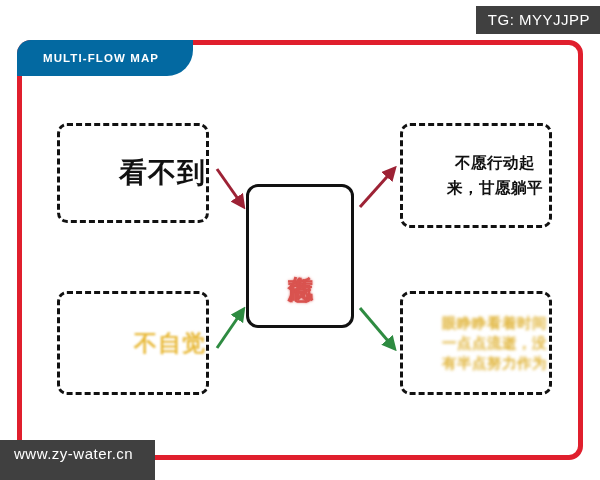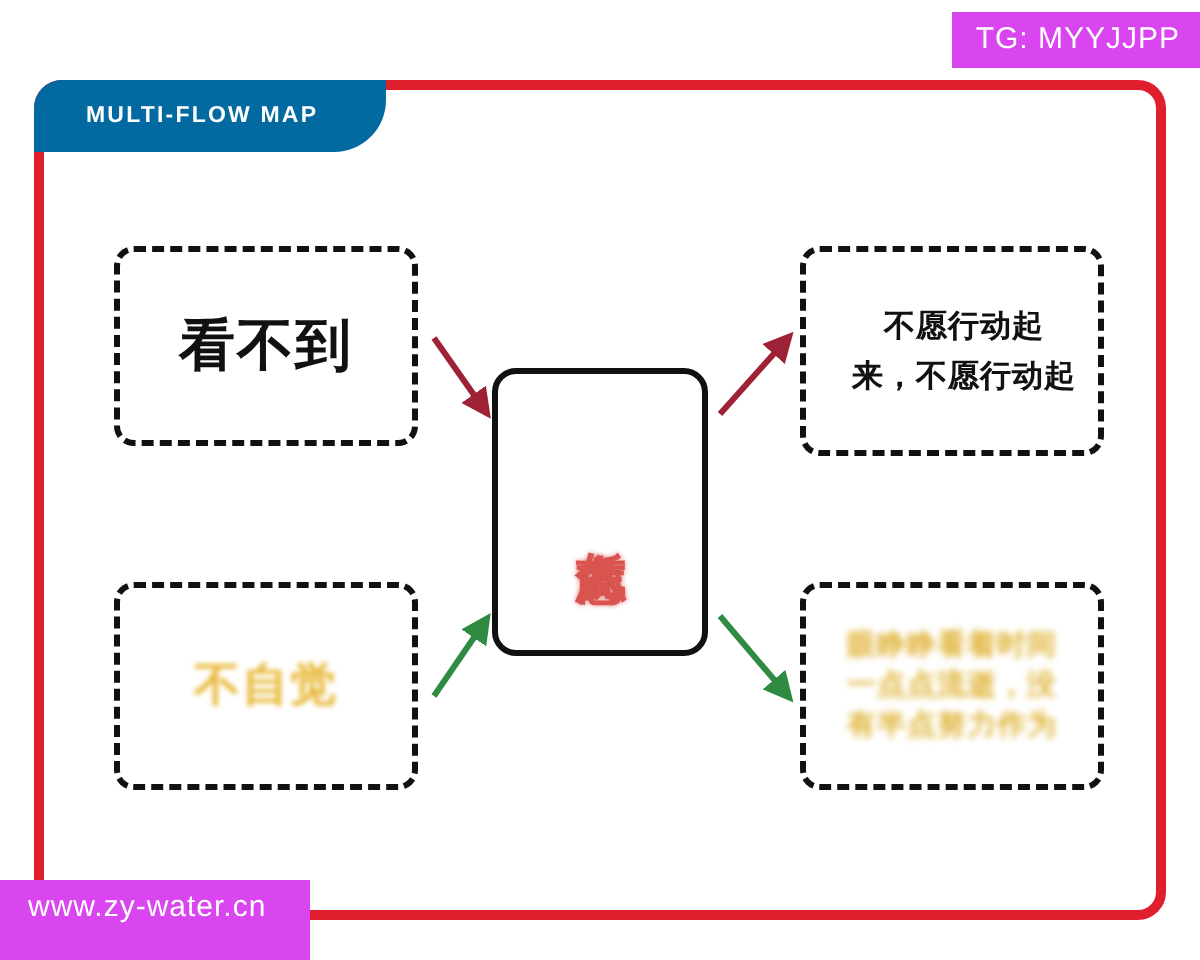--- a/index.html
+++ b/index.html
@@ -11,21 +11,21 @@
     height: 480px;
     background: #ffffff;
     font-family: "Liberation Sans", sans-serif;
     overflow: hidden;
     position: relative;
   }
 
   
   .wm {
     position: absolute;
-    background: #d946ef;
+    background: #404040;
     color: #ffffff;
     font-family: "Liberation Sans", sans-serif;
     letter-spacing: 0.5px;
     white-space: nowrap;
     z-index: 40;
   }
   #wm-tg {
     top: 6px;
     right: 0px;
     padding: 5px 10px 6px 12px;
@@ -86,20 +86,21 @@
     box-sizing: border-box;
     display: flex;
     align-items: center;
     justify-content: center;
     text-align: center;
     background: #ffffff;
   }
   .node.dashed {
     border: 3px dashed #111111;
     border-radius: 10px;
+    justify-content: flex-end;
   }
   .node.solid {
     border: 3px solid #111111;
     border-radius: 12px;
   }
 
   
   #node-cause-1 { left: 40px;  top: 83px;  width: 152px; height: 100px; }
   #node-cause-2 { left: 40px;  top: 251px; width: 152px; height: 104px; }
   #node-center  { left: 229px; top: 144px; width: 108px; height: 144px; }
@@ -188,21 +189,21 @@
     </div>
   </div>
 
   <div class="node solid" id="node-center">
     <div id="label-center">志商低</div>
   </div>
 
   <div class="node dashed" id="node-effect-1">
     <div class="txt-black" id="label-effect-1">
       <div>不愿行动起</div>
-      <div>来，不愿行动起</div>
+      <div>来，甘愿躺平</div>
     </div>
   </div>
 
   <div class="node dashed" id="node-effect-2">
     <div id="label-effect-2">
       <div>眼睁睁看着时间</div>
       <div>一点点流逝，没</div>
       <div>有半点努力作为</div>
     </div>
   </div>

